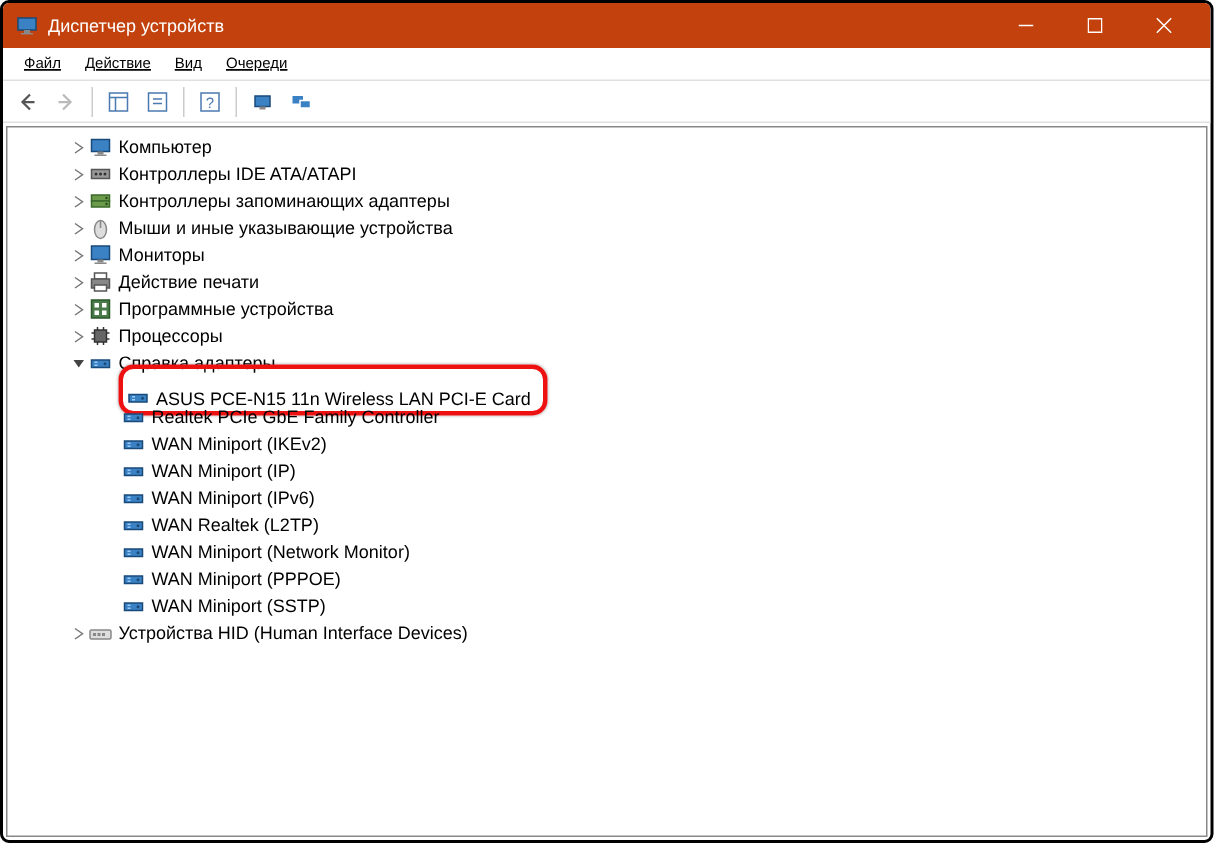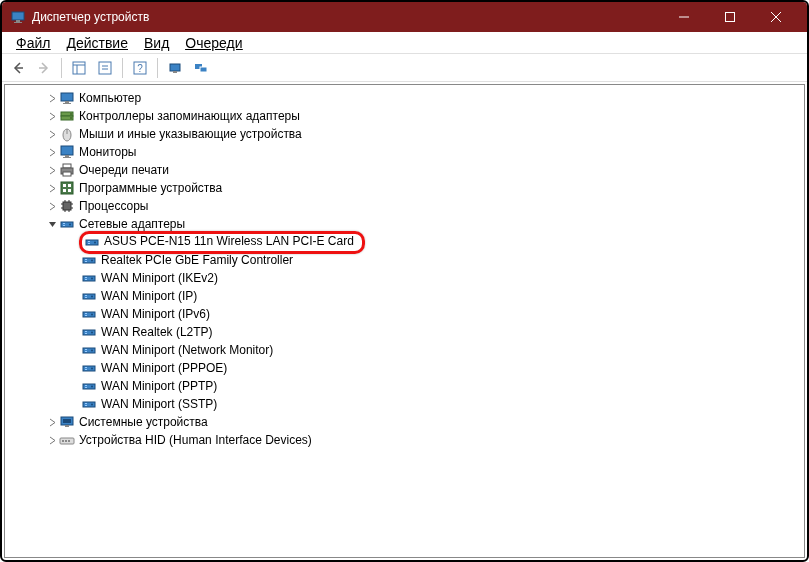--- a/index.html
+++ b/index.html
@@ -1,34 +1,34 @@
 <!DOCTYPE html>
 <html><head>
 <meta charset="utf-8">
 <style>
 * { margin: 0; padding: 0; box-sizing: border-box; font-family: "Segoe UI", Tahoma, sans-serif; }
 body { background: #fff; width: 809px; height: 562px; overflow: hidden; border: 2px solid #000; border-radius: 6px; }
-.titlebar { background: #7f1d1d; color: #fff; height: 30px; display: flex; align-items: center; padding: 0 8px; }
+.titlebar { background: #c2410c; color: #fff; height: 30px; display: flex; align-items: center; padding: 0 8px; }
 .titlebar-icon { width: 16px; height: 16px; margin-right: 6px; display: inline-flex; align-items: center; justify-content: center; }
 .titlebar-title { font-size: 12px; flex: 1; }
 .tb-btn { width: 46px; height: 30px; display: flex; align-items: center; justify-content: center; cursor: pointer; }
 .menubar { height: 22px; display: flex; align-items: center; padding: 2px 6px; background: #fff; border-bottom: 1px solid #e0e0e0; }
-.menu-item { font-size: 14px; padding: 2px 8px; cursor: pointer; text-decoration: underline; }
+.menu-item { font-size: 10px; padding: 2px 8px; cursor: pointer; text-decoration: underline; }
 .menu-item .ul { text-decoration: underline; }
 .toolbar { height: 28px; display: flex; align-items: center; padding: 2px 4px; background: #fff; border-bottom: 1px solid #e0e0e0; gap: 2px; }
 .tool-btn { width: 24px; height: 24px; display: flex; align-items: center; justify-content: center; border: 1px solid transparent; cursor: pointer; }
 .tool-sep { width: 1px; height: 20px; background: #ccc; margin: 0 3px; }
 .content { position: absolute; top: 84px; left: 4px; right: 4px; bottom: 4px; border: 1px solid #888; background: #fff; overflow: auto; padding: 4px 0; }
 .tree { font-size: 12px; color: #000; }
 .row { display: flex; align-items: center; height: 18px; white-space: nowrap; padding-left: 0; }
 .indent { display: inline-block; }
 .expander { width: 14px; height: 14px; display: inline-flex; align-items: center; justify-content: center; color: #666; font-size: 10px; cursor: pointer; }
 .icon { width: 16px; height: 16px; margin-right: 4px; display: inline-flex; align-items: center; justify-content: center; flex-shrink: 0; }
 .label { white-space: nowrap; }
-.highlight-box { border: 3px solid #e11; border-radius: 10px; padding: 0 8px 1px 2px; margin-left: -2px; display: inline-flex; align-items: flex-start; box-shadow: 0 0 2px rgba(0,0,0,0.3); }
+.highlight-box { border: 3px solid #e11; border-radius: 10px; padding: 11px 8px 1px 2px; margin-left: -2px; display: inline-flex; align-items: flex-end; box-shadow: 0 0 2px rgba(0,0,0,0.3); }
 svg { display: block; }
 </style>
 </head>
 <body>
 
 <div class="titlebar">
   <span class="titlebar-icon">
     <svg width="14" height="14" viewBox="0 0 14 14">
         <rect x="1" y="2" width="12" height="8" fill="#3b82c4" stroke="#1a4a7a"></rect>
         <rect x="5" y="10" width="4" height="2" fill="#888"></rect>
@@ -131,20 +131,37 @@
       </div>
       <div class="row">
         <span class="indent" style="width: 40px;"></span>
         <span class="expander">
           <svg width="9" height="9" viewBox="0 0 9 9">
             <path d="M2 1 L7 4.5 L2 8" fill="none" stroke="#777" stroke-width="1"></path>
           </svg>
         </span>
         <span class="icon">
           <svg width="16" height="16" viewBox="0 0 16 16">
+            <rect x="2" y="5" width="12" height="6" fill="#999" stroke="#555"></rect>
+            <circle cx="5" cy="8" r="1" fill="#333"></circle>
+            <circle cx="8" cy="8" r="1" fill="#333"></circle>
+            <circle cx="11" cy="8" r="1" fill="#333"></circle>
+          </svg>
+        </span>
+        <span class="label">Контроллеры IDE ATA/ATAPI</span>
+      </div>
+      <div class="row">
+        <span class="indent" style="width: 40px;"></span>
+        <span class="expander">
+          <svg width="9" height="9" viewBox="0 0 9 9">
+            <path d="M2 1 L7 4.5 L2 8" fill="none" stroke="#777" stroke-width="1"></path>
+          </svg>
+        </span>
+        <span class="icon">
+          <svg width="16" height="16" viewBox="0 0 16 16">
             <rect x="2" y="4" width="12" height="4" fill="#6a9a4a" stroke="#3a6a2a"></rect>
             <rect x="2" y="8" width="12" height="4" fill="#6a9a4a" stroke="#3a6a2a"></rect>
             <circle cx="12" cy="6" r="0.8" fill="#2a4a1a"></circle>
             <circle cx="12" cy="10" r="0.8" fill="#2a4a1a"></circle>
           </svg>
         </span>
         <span class="label">Контроллеры запоминающих адаптеры</span>
       </div>
       <div class="row">
         <span class="indent" style="width: 40px;"></span>
@@ -184,21 +201,21 @@
             <path d="M2 1 L7 4.5 L2 8" fill="none" stroke="#777" stroke-width="1"></path>
           </svg>
         </span>
         <span class="icon">
           <svg width="16" height="16" viewBox="0 0 16 16">
             <rect x="4" y="2" width="8" height="4" fill="#fff" stroke="#555"></rect>
             <rect x="2" y="6" width="12" height="6" fill="#888" stroke="#555"></rect>
             <rect x="4" y="10" width="8" height="4" fill="#fff" stroke="#555"></rect>
           </svg>
         </span>
-        <span class="label">Очереди печати</span>
+        <span class="label">Действие печати</span>
       </div>
       <div class="row">
         <span class="indent" style="width: 40px;"></span>
         <span class="expander">
           <svg width="9" height="9" viewBox="0 0 9 9">
             <path d="M2 1 L7 4.5 L2 8" fill="none" stroke="#777" stroke-width="1"></path>
           </svg>
         </span>
         <span class="icon">
           <svg width="16" height="16" viewBox="0 0 16 16">
@@ -241,21 +258,21 @@
           </svg>
         </span>
         <span class="icon">
           <svg width="16" height="16" viewBox="0 0 16 16">
             <rect x="2" y="6" width="12" height="5" fill="#3b82c4" stroke="#1a4a7a"></rect>
             <rect x="4" y="7" width="2" height="1" fill="#9cf"></rect>
             <rect x="4" y="9" width="2" height="1" fill="#9cf"></rect>
             <circle cx="11" cy="8.5" r="1" fill="#1a4a7a"></circle>
           </svg>
         </span>
-        <span class="label">Сетевые адаптеры</span>
+        <span class="label">Справка адаптеры</span>
       </div>
       <div class="row">
         <span class="indent" style="width: 62px;"></span>
         <span class="expander"></span>
         <span class="highlight-box">
           <span class="icon">
             <svg width="16" height="16" viewBox="0 0 16 16">
               <rect x="2" y="6" width="12" height="5" fill="#3b82c4" stroke="#1a4a7a"></rect>
               <rect x="4" y="7" width="2" height="1" fill="#9cf"></rect>
               <rect x="4" y="9" width="2" height="1" fill="#9cf"></rect>
@@ -360,50 +377,21 @@
         <span class="indent" style="width: 62px;"></span>
         <span class="expander"></span>
         <span class="icon">
           <svg width="16" height="16" viewBox="0 0 16 16">
             <rect x="2" y="6" width="12" height="5" fill="#3b82c4" stroke="#1a4a7a"></rect>
             <rect x="4" y="7" width="2" height="1" fill="#9cf"></rect>
             <rect x="4" y="9" width="2" height="1" fill="#9cf"></rect>
             <circle cx="11" cy="8.5" r="1" fill="#1a4a7a"></circle>
           </svg>
         </span>
-        <span class="label">WAN Miniport (PPTP)</span>
-      </div>
-      <div class="row">
-        <span class="indent" style="width: 62px;"></span>
-        <span class="expander"></span>
-        <span class="icon">
-          <svg width="16" height="16" viewBox="0 0 16 16">
-            <rect x="2" y="6" width="12" height="5" fill="#3b82c4" stroke="#1a4a7a"></rect>
-            <rect x="4" y="7" width="2" height="1" fill="#9cf"></rect>
-            <rect x="4" y="9" width="2" height="1" fill="#9cf"></rect>
-            <circle cx="11" cy="8.5" r="1" fill="#1a4a7a"></circle>
-          </svg>
-        </span>
         <span class="label">WAN Miniport (SSTP)</span>
-      </div>
-      <div class="row">
-        <span class="indent" style="width: 40px;"></span>
-        <span class="expander">
-          <svg width="9" height="9" viewBox="0 0 9 9">
-            <path d="M2 1 L7 4.5 L2 8" fill="none" stroke="#777" stroke-width="1"></path>
-          </svg>
-        </span>
-        <span class="icon">
-          <svg width="16" height="16" viewBox="0 0 16 16">
-            <rect x="2" y="3" width="12" height="8" fill="#3b82c4" stroke="#1a4a7a"></rect>
-            <rect x="4" y="5" width="8" height="4" fill="#1a4a7a"></rect>
-            <rect x="6" y="11" width="4" height="2" fill="#888"></rect>
-          </svg>
-        </span>
-        <span class="label">Системные устройства</span>
       </div>
       <div class="row">
         <span class="indent" style="width: 40px;"></span>
         <span class="expander">
           <svg width="9" height="9" viewBox="0 0 9 9">
             <path d="M2 1 L7 4.5 L2 8" fill="none" stroke="#777" stroke-width="1"></path>
           </svg>
         </span>
         <span class="icon">
           <svg width="16" height="16" viewBox="0 0 16 16">

